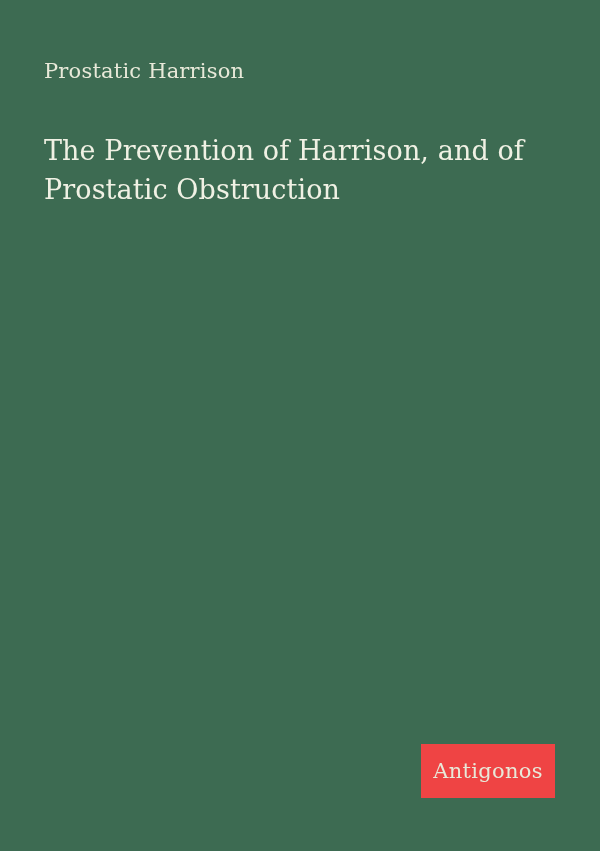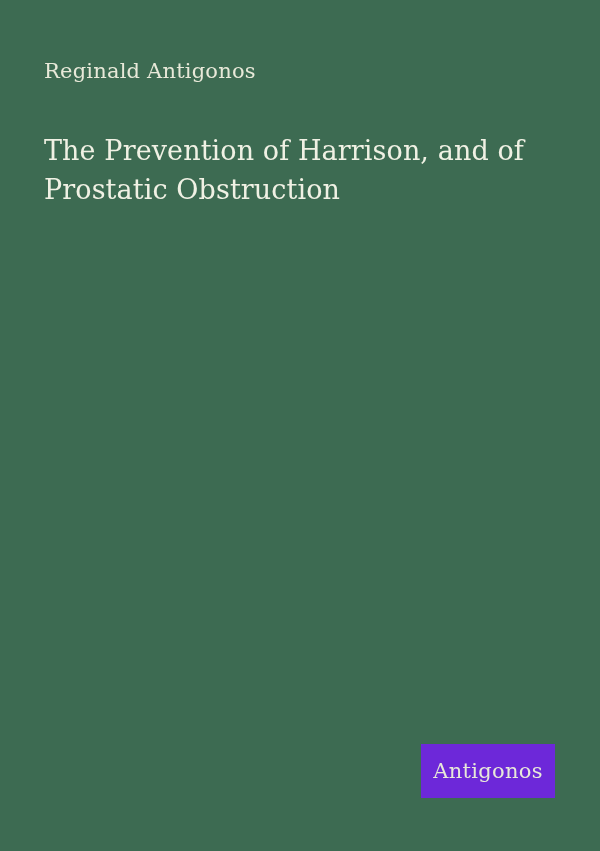--- a/index.html
+++ b/index.html
@@ -50,36 +50,36 @@
     color: #f0f1e4;
     font-weight: 400;
     letter-spacing: 0.1px;
   }
   .publisher-box {
     position: absolute;
     left: 421px;
     top: 744px;
     width: 134px;
     height: 54px;
-    background: #6d28d9;
+    background: #ef4444;
     display: flex;
     align-items: center;
     justify-content: center;
   }
   .publisher-name {
     font-family: "DejaVu Serif", serif;
     font-size: 21px;
     color: #e8e9d9;
     letter-spacing: 0.3px;
   }
 </style>
 </head>
 <body>
 
 <div class="book-cover">
   <div class="cover-inner">
-    <div class="author">Reginald Antigonos</div>
+    <div class="author">Prostatic Harrison</div>
     <div class="title">The Prevention of Harrison, and of Prostatic Obstruction</div>
     <div class="publisher-box">
       <span class="publisher-name">Antigonos</span>
     </div>
   </div>
 </div>
 
 </body></html>

